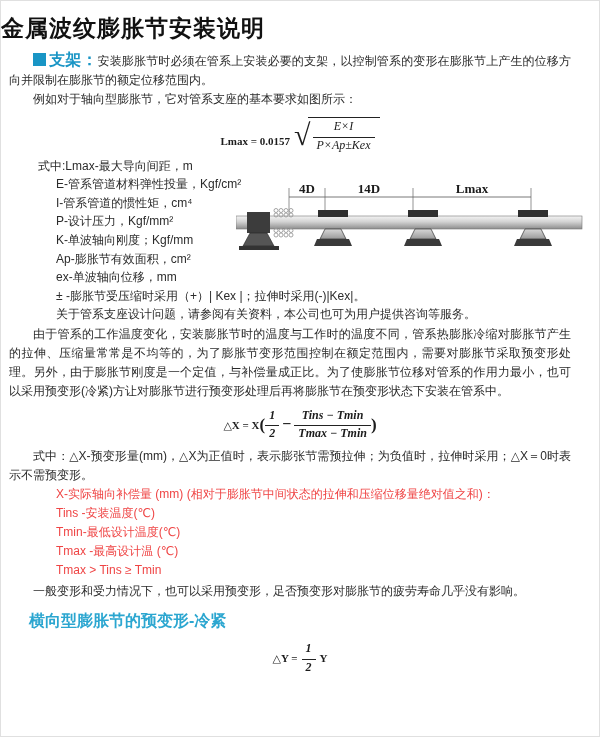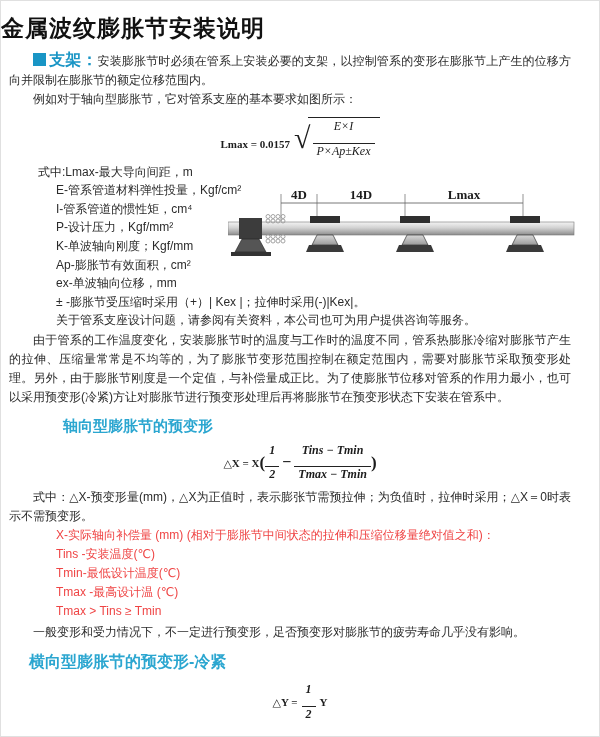--- a/index.html
+++ b/index.html
@@ -12,32 +12,32 @@
   .sec-head{font-size:16px;font-weight:bold;color:#1995c5;}
   .sq{display:inline-block;width:13px;height:13px;background:#1995c5;margin-right:3px;vertical-align:-1px;}
   .section-title{margin:12px 0 4px 28px;font-size:16px;font-weight:bold;color:#1995c5;}
   .sub-head{font-weight:bold;color:#2ba6d0;font-size:15px;}
   .sub-head.axial{margin:10px 0 2px 62px;}
   .sub-head.lateral{margin:10px 0 0 28px;font-size:16px;}
   
   .formula{font-family:"Liberation Serif","DejaVu Serif",serif;color:#1c1c1c;text-align:center;}
   .formula .lhs{font-weight:bold;font-size:11px;}
   .frac{display:inline-block;vertical-align:middle;text-align:center;font-style:italic;font-size:12px;line-height:1.15;}
-  .frac .num{display:block;padding:0 4px 9px;border-bottom:1px solid #222;}
+  .frac .num{display:block;padding:0 4px 3px;border-bottom:1px solid #222;}
   .frac .den{display:block;padding:1px 4px 0;}
   .sqrt{display:inline-flex;align-items:center;margin-left:4px;}
   .sqrt-sym{font-size:30px;font-weight:400;line-height:0.9;font-style:normal;}
   .radicand{border-top:1.6px solid #222;padding:2px 5px 0;margin-left:-3px;}
   .f1{margin:8px 0 4px;}
   .f2{margin:8px 0 6px;font-weight:bold;}
   .f2 .paren{font-size:17px;vertical-align:-1px;}
   .f3{margin:10px 0 8px;font-weight:bold;}
   .op{margin:0 3px;}
   
-  .defs{position:relative;margin:2px 16px 0 37px;min-height:168px;}
+  .defs{position:relative;margin:2px 8px 0 37px;min-height:168px;}
   .def-line{font-size:12px;line-height:18.6px;color:#2b2b2b;white-space:nowrap;}
   .def-rest{padding-left:18px;}
   .diagram{position:absolute;top:22px;right:3px;width:352px;height:96px;}
   .note-line{margin-left:55px;font-size:12px;line-height:19px;color:#ef4444;}
   .closing-note{margin-top:2px;}
 </style>
 </head>
 <body>
 
 <div class="doc">
@@ -129,35 +129,34 @@
         <rect x="282" y="31" width="30" height="7" fill="#2f2f2f"></rect>
         <polygon points="289,50 305,50 310,60 284,60" fill="url(#pedGrad)" stroke="#333" stroke-width="0.7"></polygon>
         <polygon points="281,60 313,60 316,67 278,67" fill="#3a3a3a"></polygon>
       </g>
     </svg>
   </div>
 
 
   <p class="para indent">由于管系的工作温度变化，安装膨胀节时的温度与工作时的温度不同，管系热膨胀冷缩对膨胀节产生的拉伸、压缩量常常是不均等的，为了膨胀节变形范围控制在额定范围内，需要对膨胀节采取预变形处理。另外，由于膨胀节刚度是一个定值，与补偿量成正比。为了使膨胀节位移对管系的作用力最小，也可以采用预变形(冷紧)方让对膨胀节进行预变形处理后再将膨胀节在预变形状态下安装在管系中。</p>
 
-  <h3 class="sub-head axial">轴向型膨胀节的预变形</h3>
 
   <div class="formula f2">
     <span class="lhs">△X = X</span><span class="paren">(</span><span class="frac"><span class="num">1</span><span class="den">2</span></span><span class="op">−</span><span class="frac"><span class="num">Tins − Tmin</span><span class="den">Tmax − Tmin</span></span><span class="paren">)</span>
   </div>
 
   <p class="para indent">式中：△X-预变形量(mm)，△X为正值时，表示膨张节需预拉伸；为负值时，拉伸时采用；△X＝0时表示不需预变形。</p>
 
   <div class="note-line">X-实际轴向补偿量 (mm) (相对于膨胀节中间状态的拉伸和压缩位移量绝对值之和)：</div>
   <div class="note-line">Tins -安装温度(℃)</div>
   <div class="note-line">Tmin-最低设计温度(℃)</div>
   <div class="note-line">Tmax -最高设计温 (℃)</div>
   <div class="note-line">Tmax &gt; Tins ≥ Tmin</div>
 
-  <p class="para indent closing-note">一般变形和受力情况下，不一定进行预变形，足否预变形对膨胀节的疲劳寿命几乎没有影响。</p>
+  <p class="para indent closing-note">一般变形和受力情况下，也可以采用预变形，足否预变形对膨胀节的疲劳寿命几乎没有影响。</p>
 
   <h3 class="sub-head lateral">横向型膨胀节的预变形-冷紧</h3>
 
   <div class="formula f3">
     <span class="lhs">△Y =</span>
     <span class="frac"><span class="num">1</span><span class="den">2</span></span>
     <span class="lhs">Y</span>
   </div>
 
 </div>

